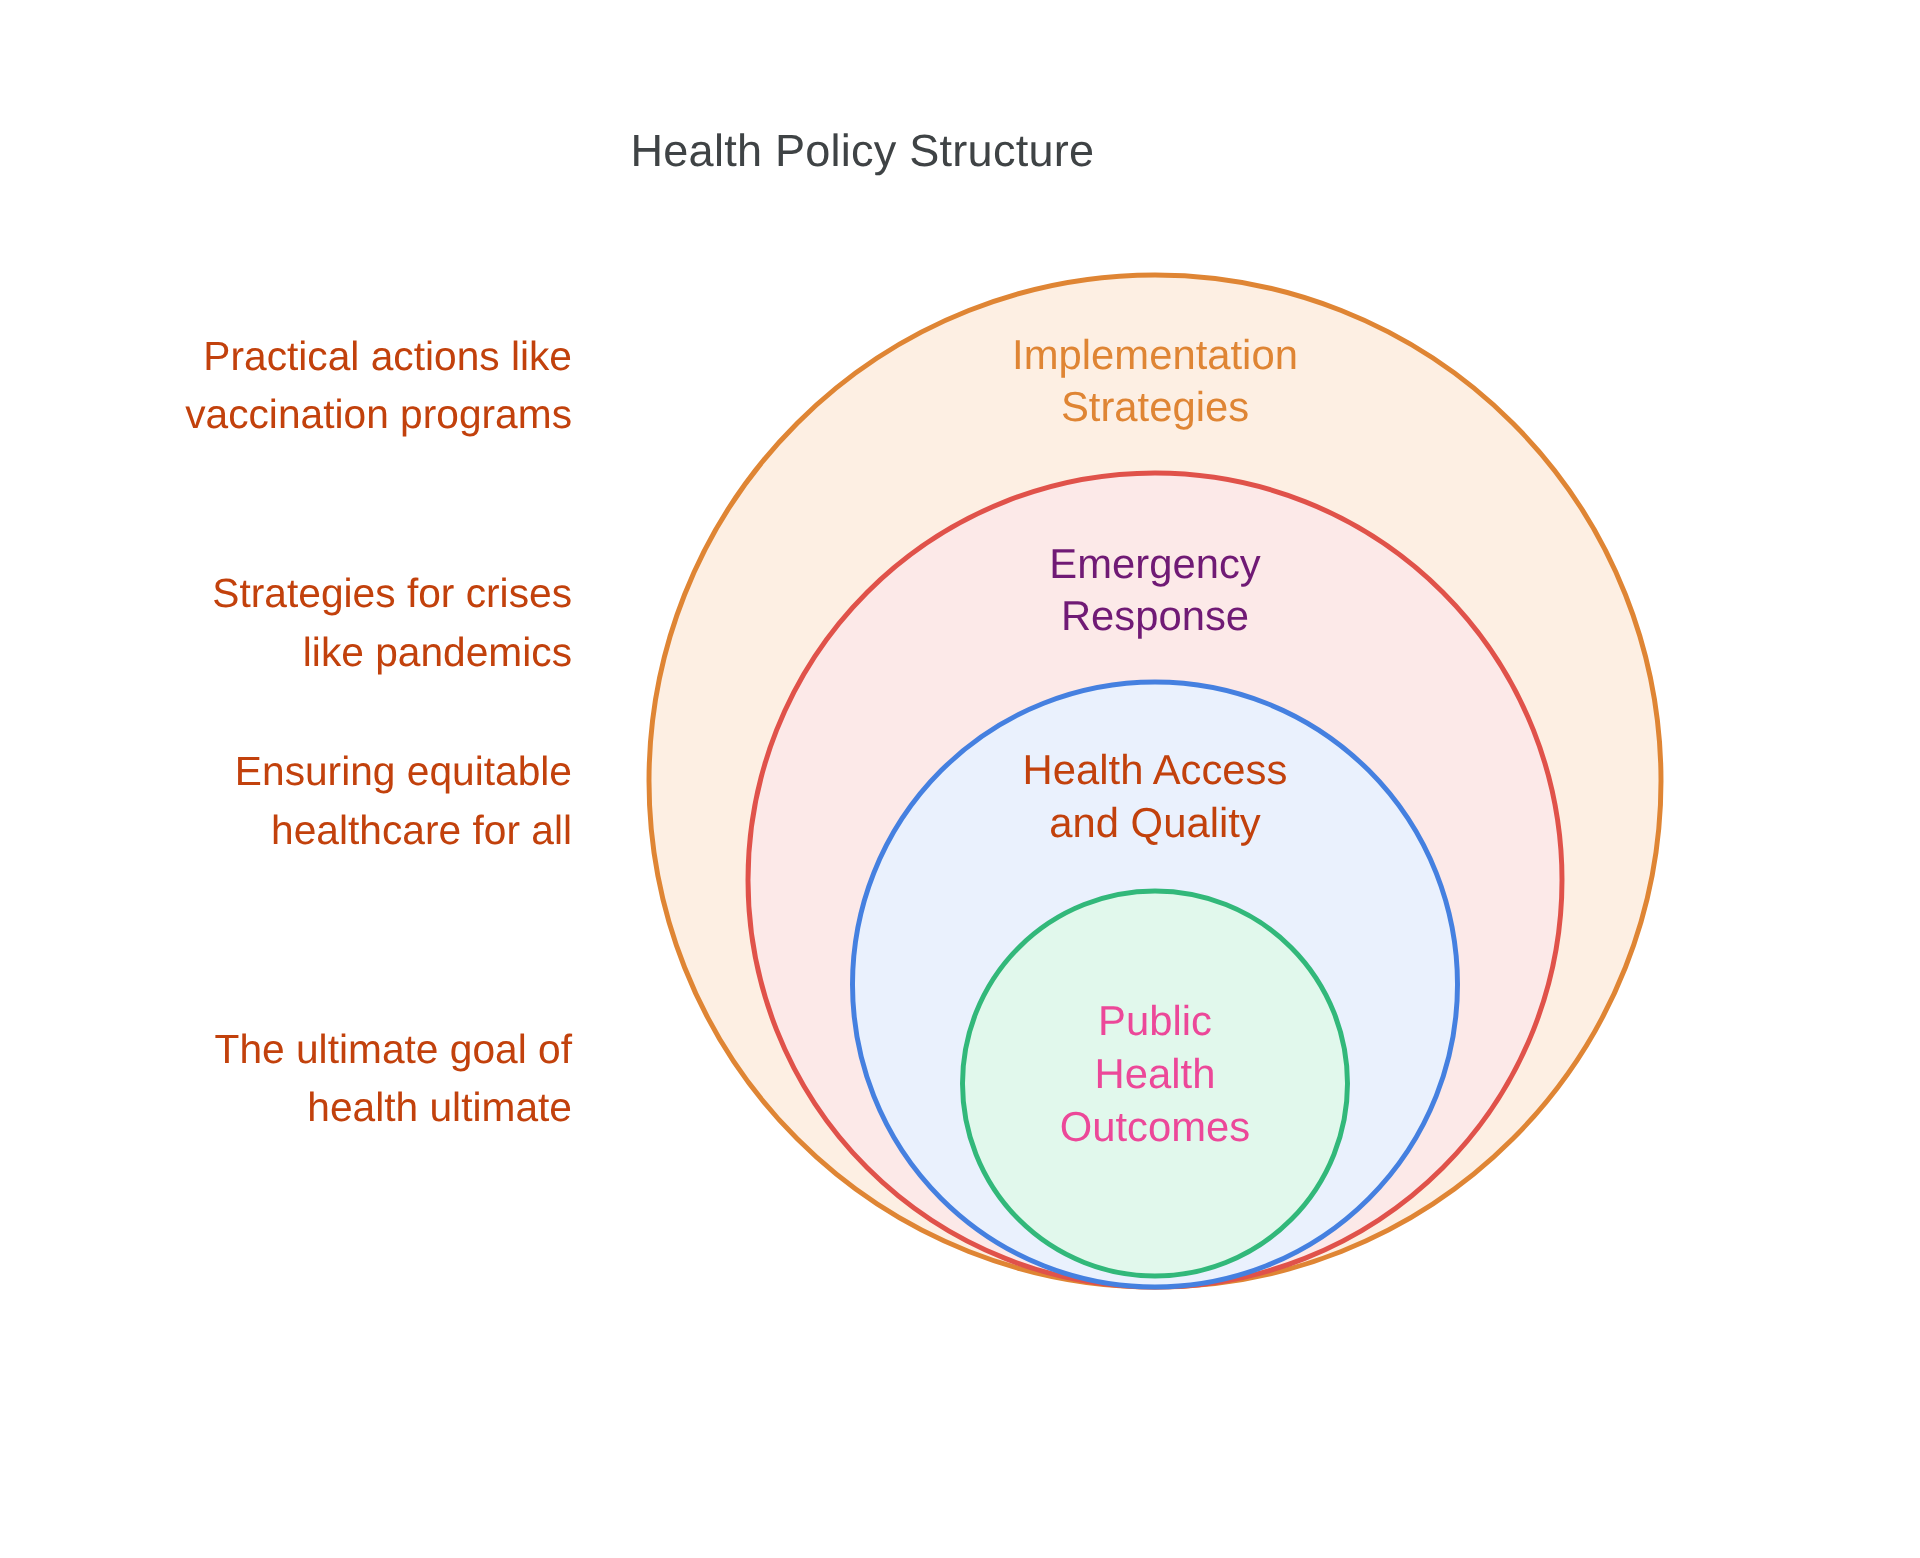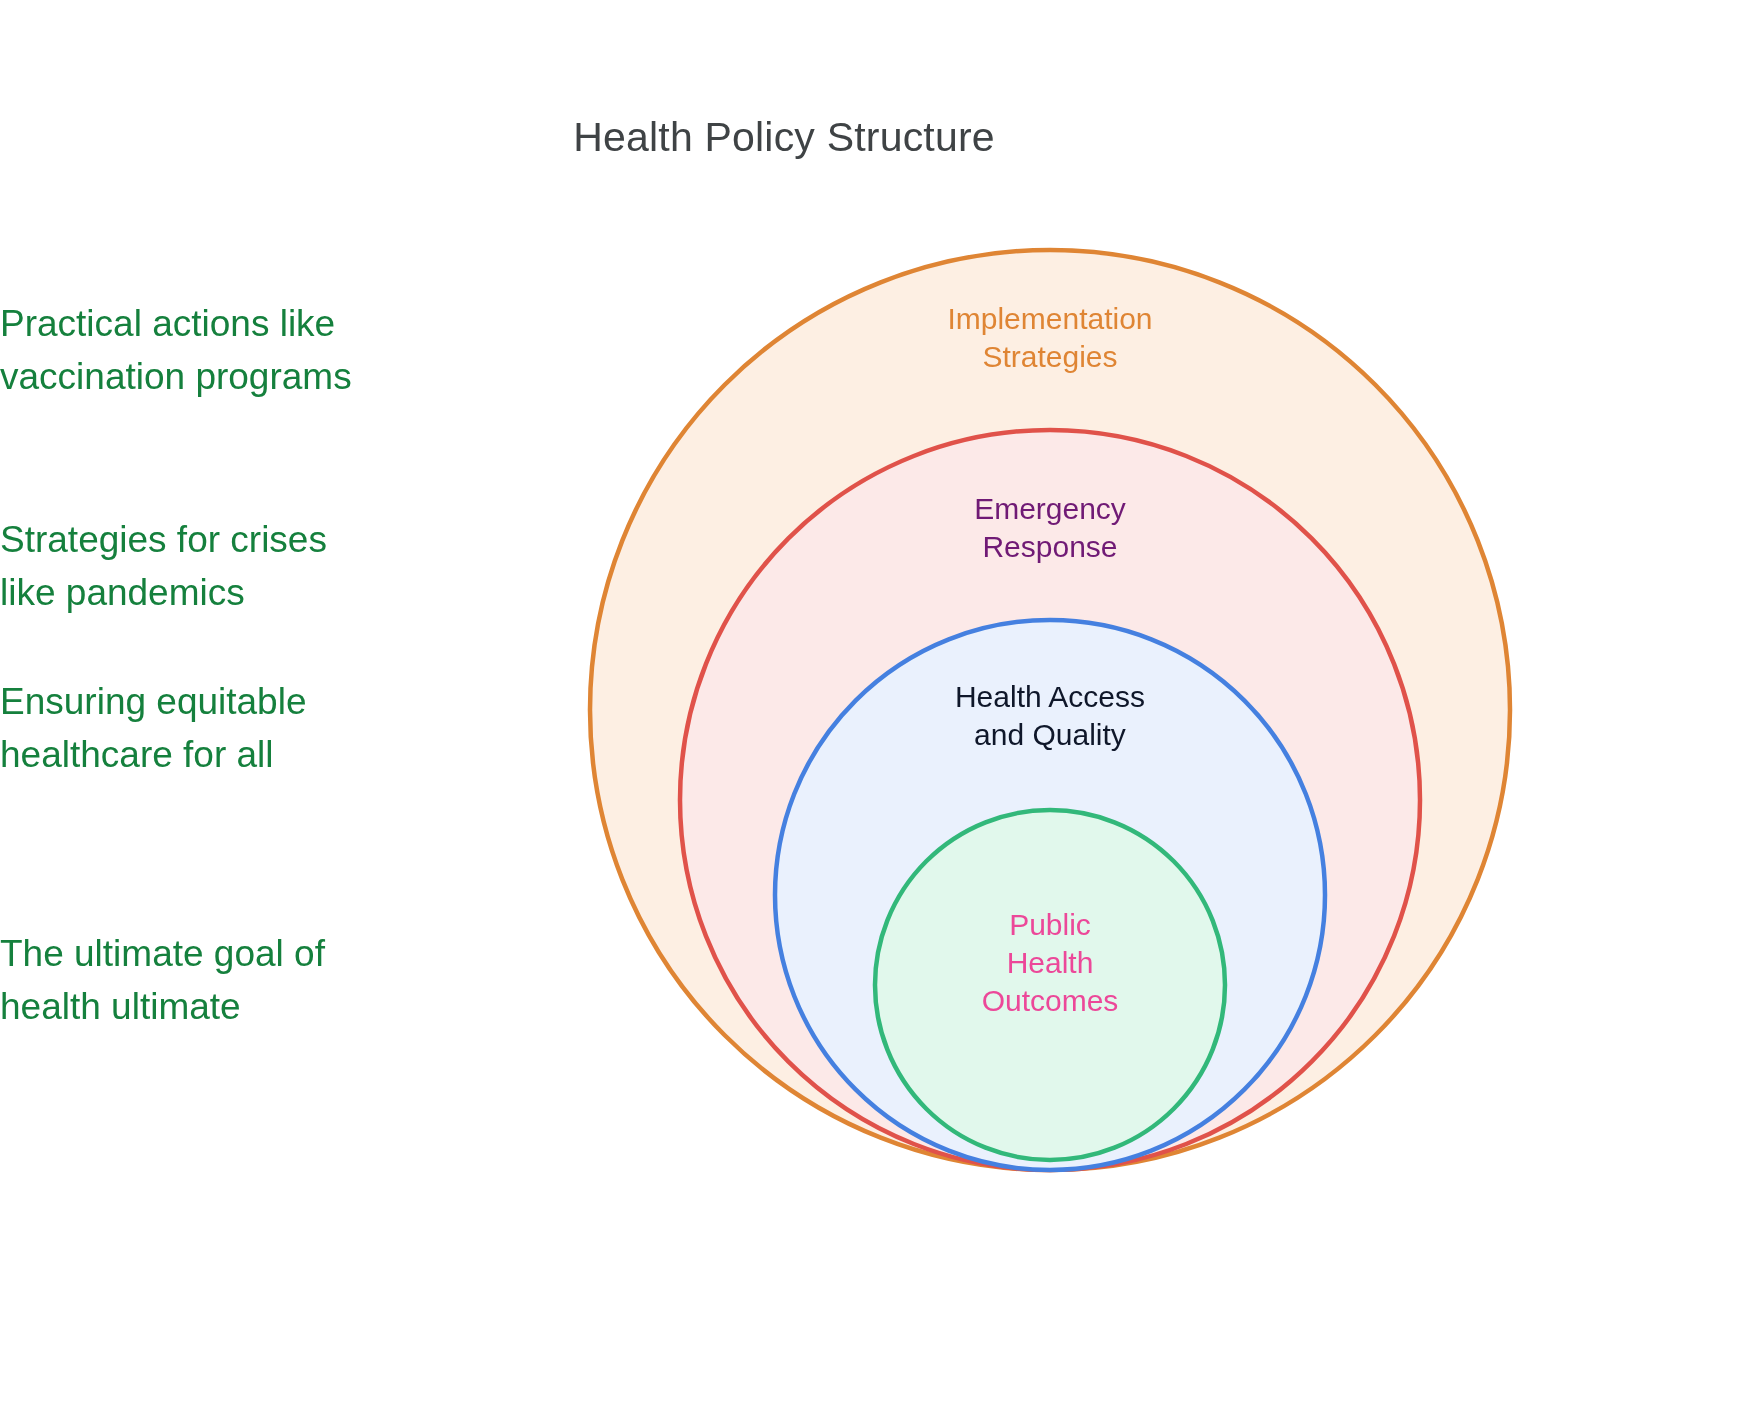--- a/index.html
+++ b/index.html
@@ -39,22 +39,22 @@
     position: absolute;
     left: 0;
     top: 0;
     width: 520px;
     height: 1416px;
   }
   .label-block {
     position: absolute;
     right: 0;
     width: 520px;
-    text-align: left;
-    color: #15803d;
+    text-align: right;
+    color: #c2410c;
     font-size: 37px;
     line-height: 1.42;
     font-weight: 400;
     white-space: pre-line;
   }
   .label-block.l0 { top: 298px; }
   .label-block.l1 { top: 514px; }
   .label-block.l2 { top: 676px; }
   .label-block.l3 { top: 928px; }
 
@@ -64,21 +64,21 @@
     left: 0;
     top: 0;
     width: 1745px;
     height: 1416px;
   }
   #circles svg { display: block; }
 
   .ring-label {
     position: absolute;
     text-align: center;
-    font-size: 30px;
+    font-size: 38px;
     line-height: 1.26;
     font-weight: 400;
     white-space: pre-line;
     pointer-events: none;
   }
   .ring-label.r0 { left: 800px; top: 300px;  width: 500px; }
   .ring-label.r1 { left: 820px; top: 490px;  width: 460px; }
   .ring-label.r2 { left: 830px; top: 678px;  width: 440px; }
   .ring-label.r3 { left: 900px; top: 906px;  width: 300px; }
 </style>
@@ -106,19 +106,19 @@
       <circle cx="1050" cy="800" r="370" fill="#fce9e8" stroke="#e0524a" stroke-width="4.5"></circle>
       <circle cx="1050" cy="895" r="275" fill="#eaf1fd" stroke="#4580e0" stroke-width="4.5"></circle>
       <circle cx="1050" cy="985" r="175" fill="#e1f8ec" stroke="#32b87a" stroke-width="4.5"></circle>
     </svg>
   </div>
 
   <div class="ring-label r0" style="color:#df8534">Implementation
 Strategies</div>
   <div class="ring-label r1" style="color:#701a75">Emergency
 Response</div>
-  <div class="ring-label r2" style="color:#0f172a">Health Access
+  <div class="ring-label r2" style="color:#c2410c">Health Access
 and Quality</div>
   <div class="ring-label r3" style="color:#ec4899">Public
 Health
 Outcomes</div>
 
 </div>
 
 </body></html>

